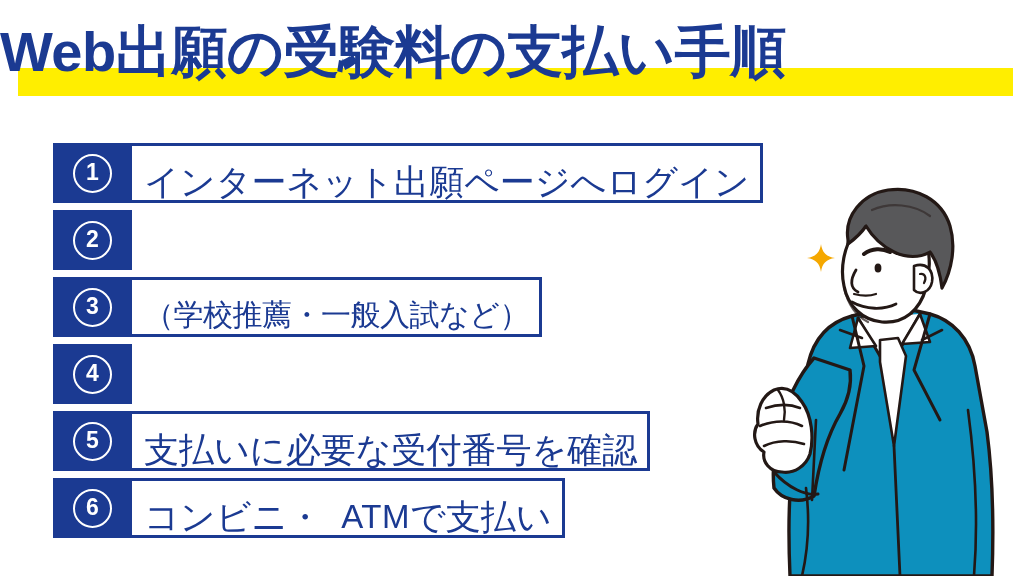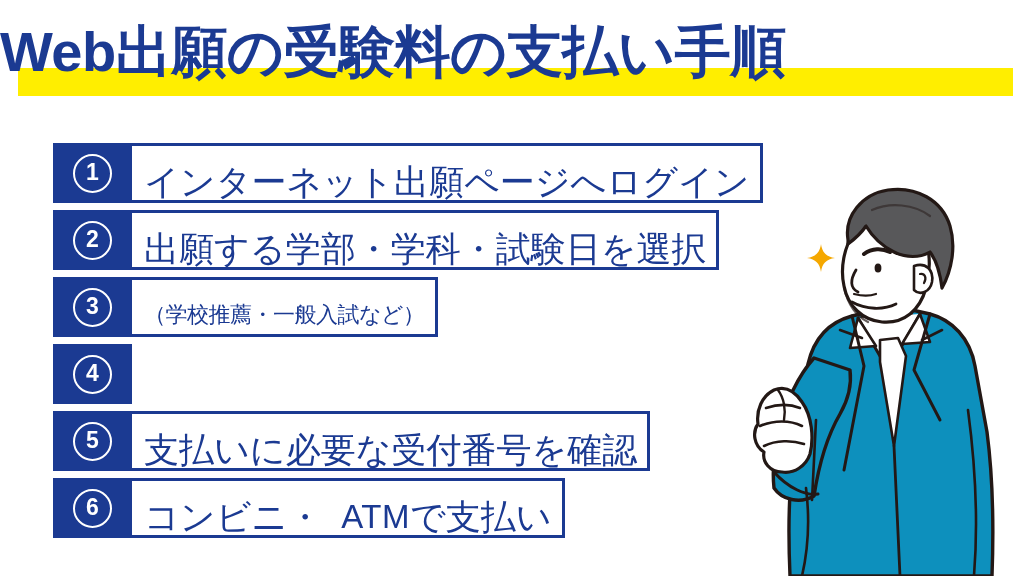--- a/index.html
+++ b/index.html
@@ -92,21 +92,21 @@
     display: inline-flex;
     align-items: center;
     padding: 16px 10px 0 12px;
     color: #1b3a92;
     font-size: 35px;
     font-weight: 500;
     white-space: nowrap;
     line-height: 1;
   }
   .step-label-box .sub {
-    font-size: 22px;
+    font-size: 30px;
     font-weight: 500;
     letter-spacing: -0.5px;
     font-family: Liberation Serif, serif;
   }
   .step-label-box .atm {
     font-size: 33px;
     letter-spacing: 0.5px;
     margin-left: 19px;
   }
 
@@ -142,23 +142,20 @@
       <div class="step-badge-circle">1</div>
     </div>
     <div class="step-label-box">
       <span>インターネット出願ページへログイン</span>
     </div>
   </div>
 
   <div class="step-row">
     <div class="step-badge">
       <div class="step-badge-circle">2</div>
-    </div>
-    <div class="step-label-box">
-      <span>出願する学部・学科・試験日を選択</span>
     </div>
   </div>
 
   <div class="step-row">
     <div class="step-badge">
       <div class="step-badge-circle">3</div>
     </div>
     <div class="step-label-box">
         <span class="sub">（学校推薦・一般入試など）</span>
     </div>

